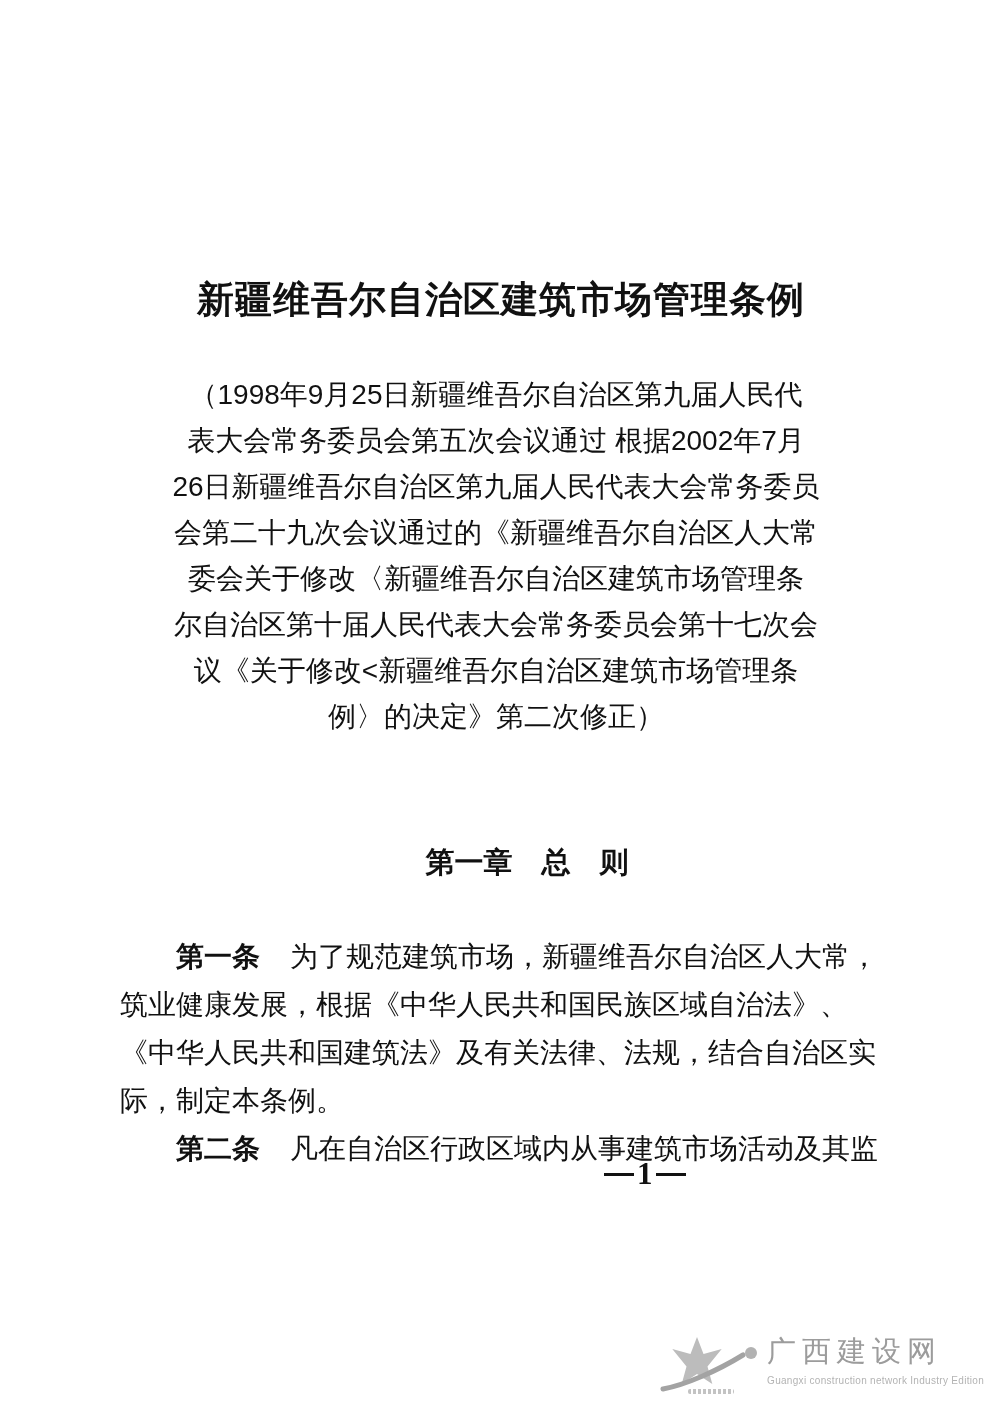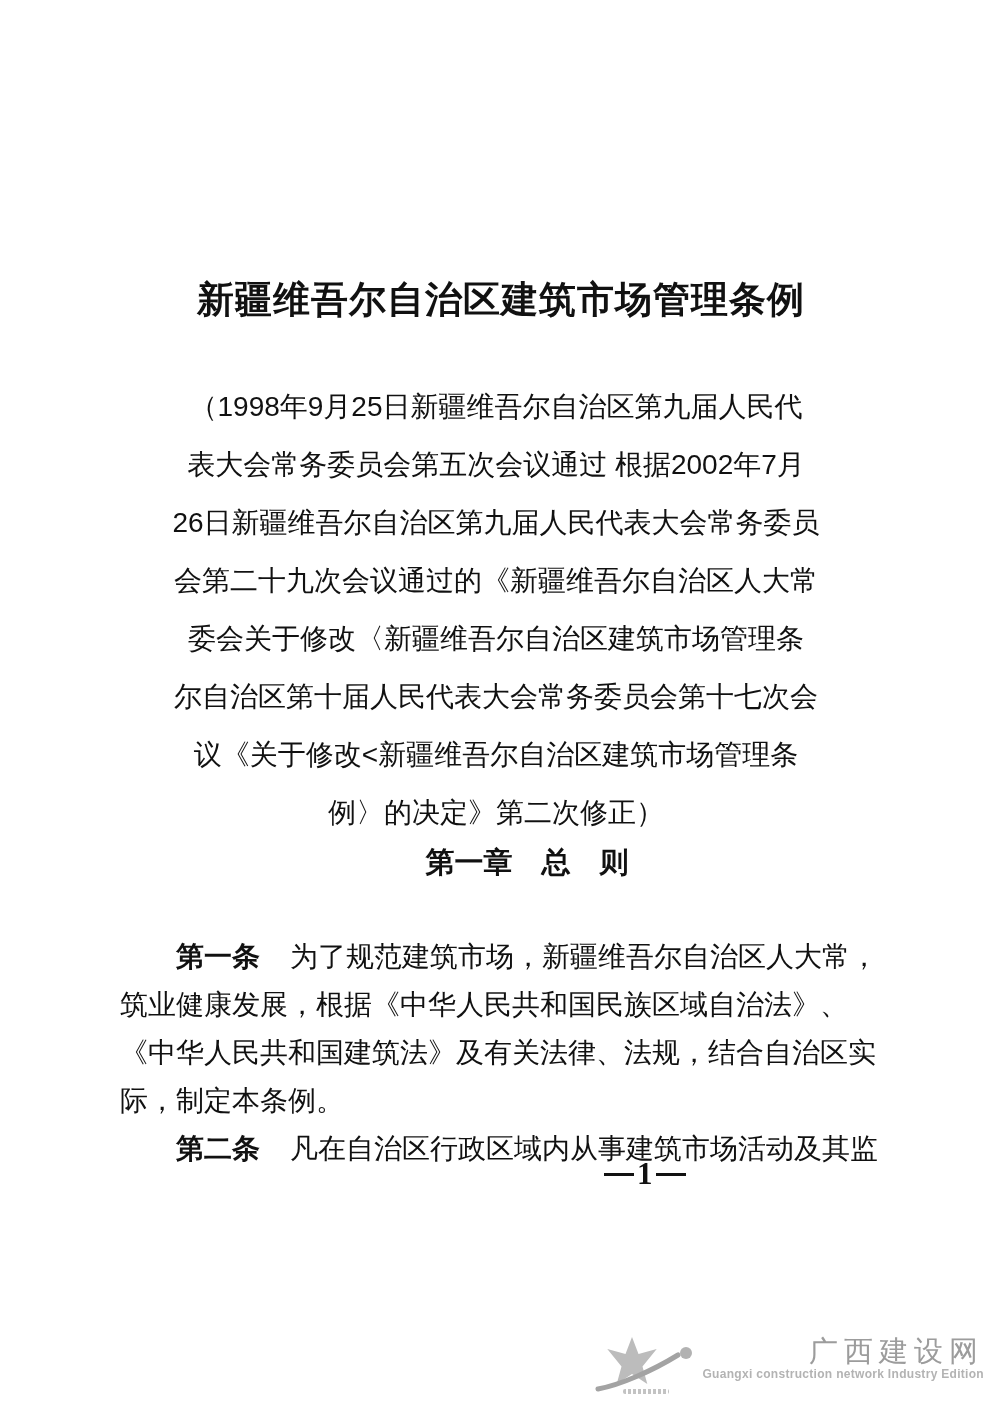--- a/index.html
+++ b/index.html
@@ -39,21 +39,20 @@
     width: 720px;
     text-align: center;
     font-size: 28px;
     line-height: 46px;
     font-weight: 400;
     font-family: "Liberation Sans", sans-serif;
   }
   .preamble .pre-line {
     height: 46px;
     white-space: nowrap;
-    margin-top: 12px;
   }
 
   
   .chapter-heading {
     position: absolute;
     top: 843px;
     left: 0;
     width: 100%;
     margin: 0;
     text-align: center;
@@ -132,31 +131,29 @@
   .wm-right {
     margin-left: 4px;
   }
   .wm-name {
     font-size: 29px;
     line-height: 32px;
     color: #9c9c9c;
     letter-spacing: 6px;
     font-family: Liberation Serif, serif;
     white-space: nowrap;
-    text-align: right;
   }
   .wm-tagline {
-    font-size: 12px;
+    font-size: 10px;
     line-height: 10px;
     color: #b3b3b3;
-    margin-top: 2px;
+    margin-top: 9px;
     letter-spacing: 0.3px;
     white-space: nowrap;
     font-family: "Liberation Sans", sans-serif;
-    font-weight: bold;
   }
 </style>
 </head>
 <body>
 
 <div class="page">
 
   <h1 class="doc-title">新疆维吾尔自治区建筑市场管理条例</h1>
 
   <div class="preamble">

